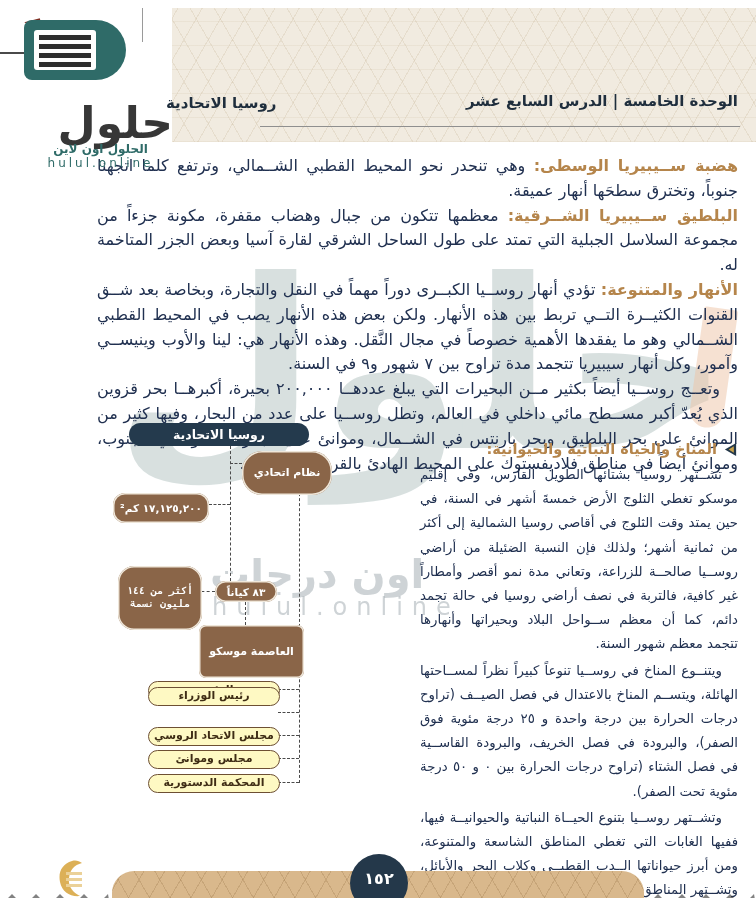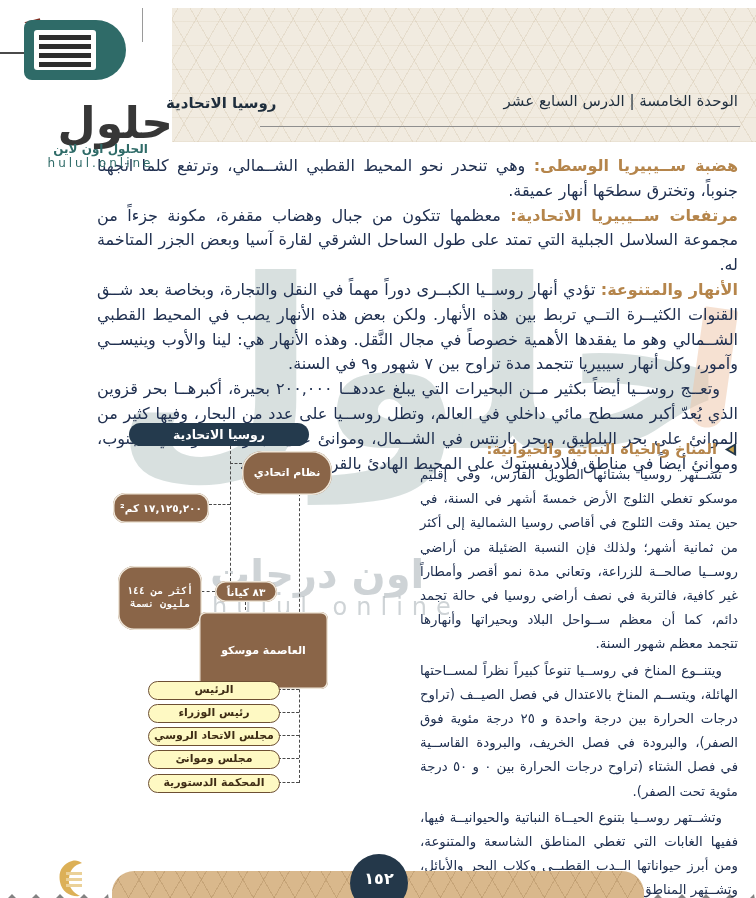--- a/index.html
+++ b/index.html
@@ -19,21 +19,21 @@
   .logo{position:absolute;top:8px;left:18px;width:165px;z-index:3;}
   .logo .wordmark{font-size:44px;font-weight:bold;color:#373737;direction:rtl;line-height:1.05;margin-right:10px;letter-spacing:-2px;}
   .logo .tagline{font-size:12px;font-weight:bold;color:#2f6b68;direction:rtl;text-align:center;margin-top:-4px;}
   .logo .domain{font-size:12px;color:#2f6b68;text-align:center;letter-spacing:3px;margin-top:0px;}
   .cropmark-h{position:absolute;top:44px;left:0;width:26px;height:2px;background:#4a4a4a;z-index:2;}
   .cropmark-v{position:absolute;top:0;left:142px;width:1px;height:34px;background:#9a9a9a;z-index:2;}
   .pencil-tip{position:absolute;top:12px;left:26px;width:0;height:0;z-index:2;
     border-top:16px solid #7c2d21;border-left:16px solid transparent;transform:rotate(-14deg);}
 
   
-  .hdr-right{position:absolute;top:84px;right:18px;font-size:15px;font-weight:normal;color:#1f2e3d;direction:rtl;z-index:2;}
+  .hdr-right{position:absolute;top:84px;right:18px;font-size:15px;font-weight:bold;color:#1f2e3d;direction:rtl;z-index:2;}
   .hdr-left{position:absolute;top:86px;left:166px;font-size:15px;font-weight:bold;color:#1f2e3d;direction:rtl;z-index:2;}
   .hdr-rule{position:absolute;top:118px;left:260px;width:480px;height:1px;background:#8f8f8f;z-index:2;}
 
   
   .wm-big{position:absolute;top:218px;left:130px;width:600px;font-size:235px;line-height:1.2;
     font-weight:bold;color:#7f9b98;opacity:.30;direction:rtl;text-align:center;z-index:1;pointer-events:none;}
   .wm-line1{position:absolute;top:543px;left:210px;font-size:40px;font-weight:bold;color:#a7b0b5;opacity:.55;direction:rtl;z-index:1;}
   .wm-line2{position:absolute;top:585px;left:212px;font-size:24px;color:#a7b0b5;opacity:.55;letter-spacing:9px;z-index:1;}
   .wm-pencil{position:absolute;top:300px;left:696px;width:34px;height:120px;background:#eec3a6;opacity:.5;
     border-radius:6px 6px 40px 40px;transform:rotate(8deg);z-index:1;}
@@ -48,21 +48,21 @@
   
   .diagram{position:absolute;top:415px;left:95px;width:330px;height:440px;z-index:2;}
   .dg-banner{position:absolute;top:0;left:34px;width:180px;height:23px;background:#243a4d;border-radius:12px;
     color:#fff;font-size:12.5px;font-weight:bold;text-align:center;line-height:23px;direction:rtl;}
   .node{position:absolute;background:#8a6548;color:#fff;font-weight:bold;display:flex;align-items:center;
     justify-content:center;text-align:center;direction:rtl;box-shadow:0 0 0 1.5px #efe7da inset;}
   .nd-system{top:28px;left:147px;width:86px;height:40px;border-radius:20px;font-size:11px;line-height:14px;padding:2px;}
   .nd-area{top:70px;left:18px;width:96px;height:30px;border-radius:12px;font-size:10.5px;}
   .nd-pop{top:143px;left:23px;width:78px;height:58px;border-radius:16px;font-size:10px;line-height:13px;padding:3px;font-family:Liberation Mono, monospace;}
   .nd-ent{top:158px;left:120px;width:62px;height:21px;border-radius:11px;font-size:10.5px;}
-  .nd-cap{top:189px;left:104px;width:89px;height:37px;border-radius:7px;font-size:11px;line-height:14px;padding:20px;}
+  .nd-cap{top:202px;left:104px;width:89px;height:37px;border-radius:7px;font-size:11px;line-height:14px;padding:8px;}
   .dash-v{position:absolute;border-left:1.5px dashed #4a4a4a;width:0;}
   .dash-h{position:absolute;border-top:1.5px dashed #4a4a4a;height:0;}
   .pill{position:absolute;left:53px;width:130px;height:17px;background:#fef9c3;border:1.6px solid #6d4f33;
     border-radius:10px;color:#3f2d15;font-size:11px;font-weight:bold;text-align:center;line-height:16px;direction:rtl;}
 
   
   .climate{position:absolute;top:433px;left:420px;width:318px;direction:rtl;z-index:2;}
   .cl-head{display:flex;align-items:center;gap:6px;font-size:14.5px;font-weight:bold;color:#b5854b;margin-bottom:6px;}
   .cl-head svg{flex:0 0 auto;}
   .climate p{margin:0 0 2px 0;text-align:justify;font-size:13.3px;line-height:24.2px;color:#203050;text-indent:16px;}
@@ -108,21 +108,21 @@
   <div class="hdr-left">روسيا الاتحادية</div>
   <div class="hdr-rule"></div>
 
   <div class="wm-big">حلول</div>
   <div class="wm-line1">اون درجات</div>
   <div class="wm-line2">hulul.online</div>
   <div class="wm-pencil"></div>
 
   <div class="intro">
     <p><span class="topic">هضبة ســيبيريا الوسطى:</span><span> وهي تنحدر نحو المحيط القطبي الشــمالي، وترتفع كلما اتجهنا جنوباً، وتخترق سطحَها أنهار عميقة.</span></p>
-    <p><span class="topic">مرتفعات ســيبيريا الاتحادية:</span><span> معظمها تتكون من جبال وهضاب مقفرة، مكونة جزءاً من مجموعة السلاسل الجبلية التي تمتد على طول الساحل الشرقي لقارة آسيا وبعض الجزر المتاخمة له.</span></p>
+    <p><span class="topic">البلطيق ســيبيريا الشــرقية:</span><span> معظمها تتكون من جبال وهضاب مقفرة، مكونة جزءاً من مجموعة السلاسل الجبلية التي تمتد على طول الساحل الشرقي لقارة آسيا وبعض الجزر المتاخمة له.</span></p>
     <p><span class="topic">الأنهار والمتنوعة:</span><span> تؤدي أنهار روســيا الكبــرى دوراً مهماً في النقل والتجارة، وبخاصة بعد شــق القنوات الكثيــرة التــي تربط بين هذه الأنهار. ولكن بعض هذه الأنهار يصب في المحيط القطبي الشــمالي وهو ما يفقدها الأهمية خصوصاً في مجال النَّقل. وهذه الأنهار هي: لينا والأوب وينيســي وآمور، وكل أنهار سيبيريا تتجمد مدة تراوح بين ٧ شهور و٩ في السنة.</span></p>
     <p class="indent"><span>وتعــج روســيا أيضاً بكثير مــن البحيرات التي يبلغ عددهــا ٢٠٠,٠٠٠ بحيرة، أكبرهــا بحر قزوين الذي يُعدّ أكبر مســطح مائي داخلي في العالم، وتطل روســيا على عدد من البحار، وفيها كثير من الموانئ على بحر البلطيق، وبحر بارنتس في الشــمال، وموانئ على البحر الأســود في الجنوب، وموانئ أيضاً في مناطق فلاديفستوك على المحيط الهادئ بالقرب من اليابان.</span></p>
   </div>
 
   <div class="diagram">
     <div class="dg-banner">روسيا الاتحادية</div>
 
     <div class="dash-v" style="left:135px;top:23px;height:135px;"></div>
     <div class="dash-h" style="left:135px;top:40px;width:12px;"></div>
     <div class="dash-h" style="left:114px;top:81px;width:21px;"></div>
@@ -135,21 +135,21 @@
     <div class="dash-h" style="left:183px;top:335px;width:21px;"></div>
     <div class="dash-h" style="left:183px;top:359px;width:21px;"></div>
 
     <div class="node nd-system">نظام اتحادي</div>
     <div class="node nd-area">١٧,١٢٥,٢٠٠ كم²</div>
     <div class="node nd-pop">أكثر من ١٤٤ مليون نسمة</div>
     <div class="node nd-ent">٨٣ كياناً</div>
     <div class="node nd-cap">العاصمة موسكو</div>
 
     <div class="pill" style="top:258px;">الرئيس</div>
-    <div class="pill" style="top:281px;">رئيس الوزراء</div>
+    <div class="pill" style="top:264px;">رئيس الوزراء</div>
     <div class="pill" style="top:304px;">مجلس الاتحاد الروسي</div>
     <div class="pill" style="top:327px;">مجلس وموانئ</div>
     <div class="pill" style="top:351px;">المحكمة الدستورية</div>
   </div>
 
   <div class="climate">
     <div class="cl-head">
       <svg width="15" height="15" viewBox="0 0 16 16">
         <polygon points="14,1 14,15 2,8" fill="#24384a"></polygon>
         <polygon points="11.5,4.5 11.5,11.5 6,8" fill="#c9a24b"></polygon>

